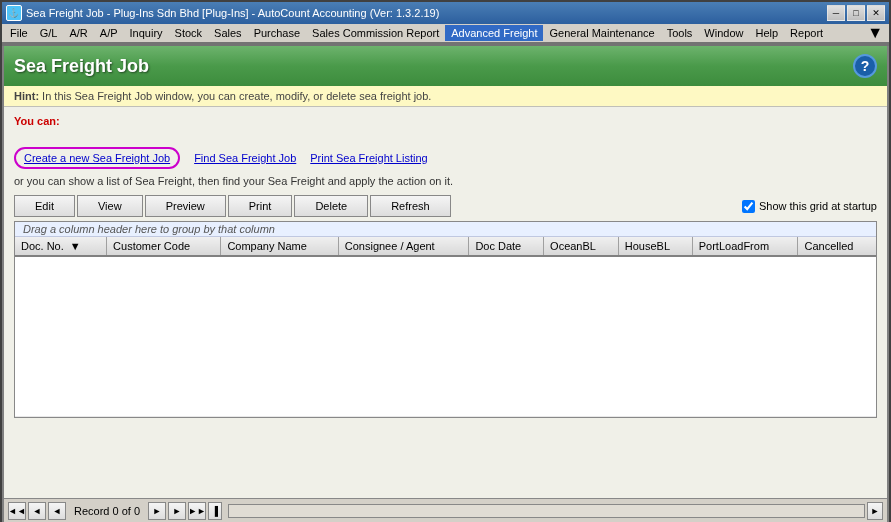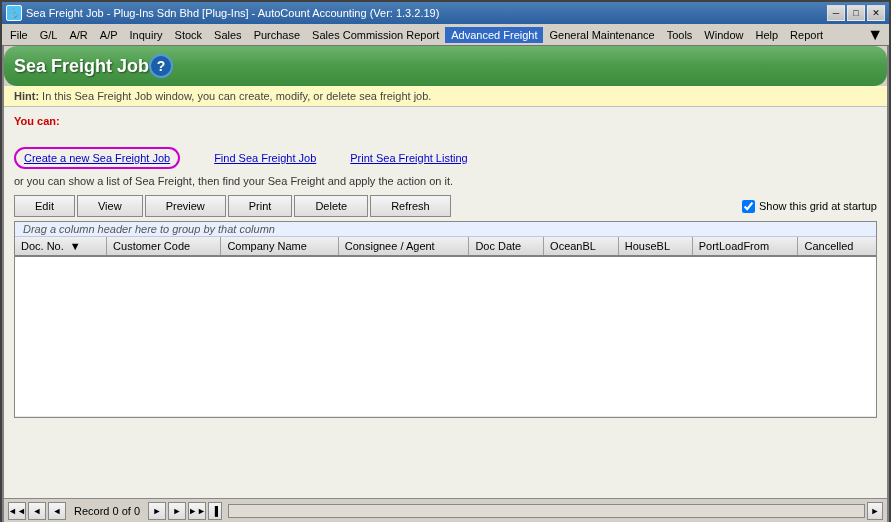--- a/index.html
+++ b/index.html
@@ -29,40 +29,39 @@
       color: #000; line-height: 1;
     }
 
     
     .menubar {
       background: #d4d0c8;
       height: 22px;
       display: flex;
       align-items: center;
       padding: 0 2px;
-      border-bottom: 1px solid #737373;
+      border-bottom: 4px solid #737373;
     }
     .menubar-item {
       padding: 2px 6px;
       font-size: 11px;
       cursor: pointer;
       white-space: nowrap;
       color: #000;
     }
     .menubar-item.active { background: #316ac5; color: white; }
 
     
     .page-header {
       background: linear-gradient(to bottom, #6db36d 0%, #4a9a4a 50%, #3d8c3d 100%);
       height: 40px;
       display: flex;
       align-items: center;
       padding: 10px 10px;
-      justify-content: flex-start;
-      border-radius: 13px;
+      justify-content: space-between;
     }
     .page-header .page-title {
       color: white;
       font-size: 18px;
       font-weight: bold;
       text-shadow: 1px 1px 2px rgba(0,0,0,0.5);
     }
     .help-button {
       width: 24px; height: 24px; border-radius: 12px;
       background: #1a5fa8; color: white; font-weight: bold;
@@ -83,21 +82,21 @@
     
     .main-content {
       background: #f0f0e8;
       padding: 8px 10px;
       flex: 1;
     }
     .you-can { color: #c00; font-weight: bold; margin-bottom: 20px; }
     .actions-row {
       display: flex;
       align-items: center;
-      gap: 34px;
+      gap: 14px;
       margin-bottom: 6px;
     }
     .create-new-link {
       border: 2px solid #cc00cc;
       border-radius: 12px;
       padding: 3px 8px;
       color: #0000cc;
       cursor: pointer;
       font-size: 11px;
       text-decoration: underline;

